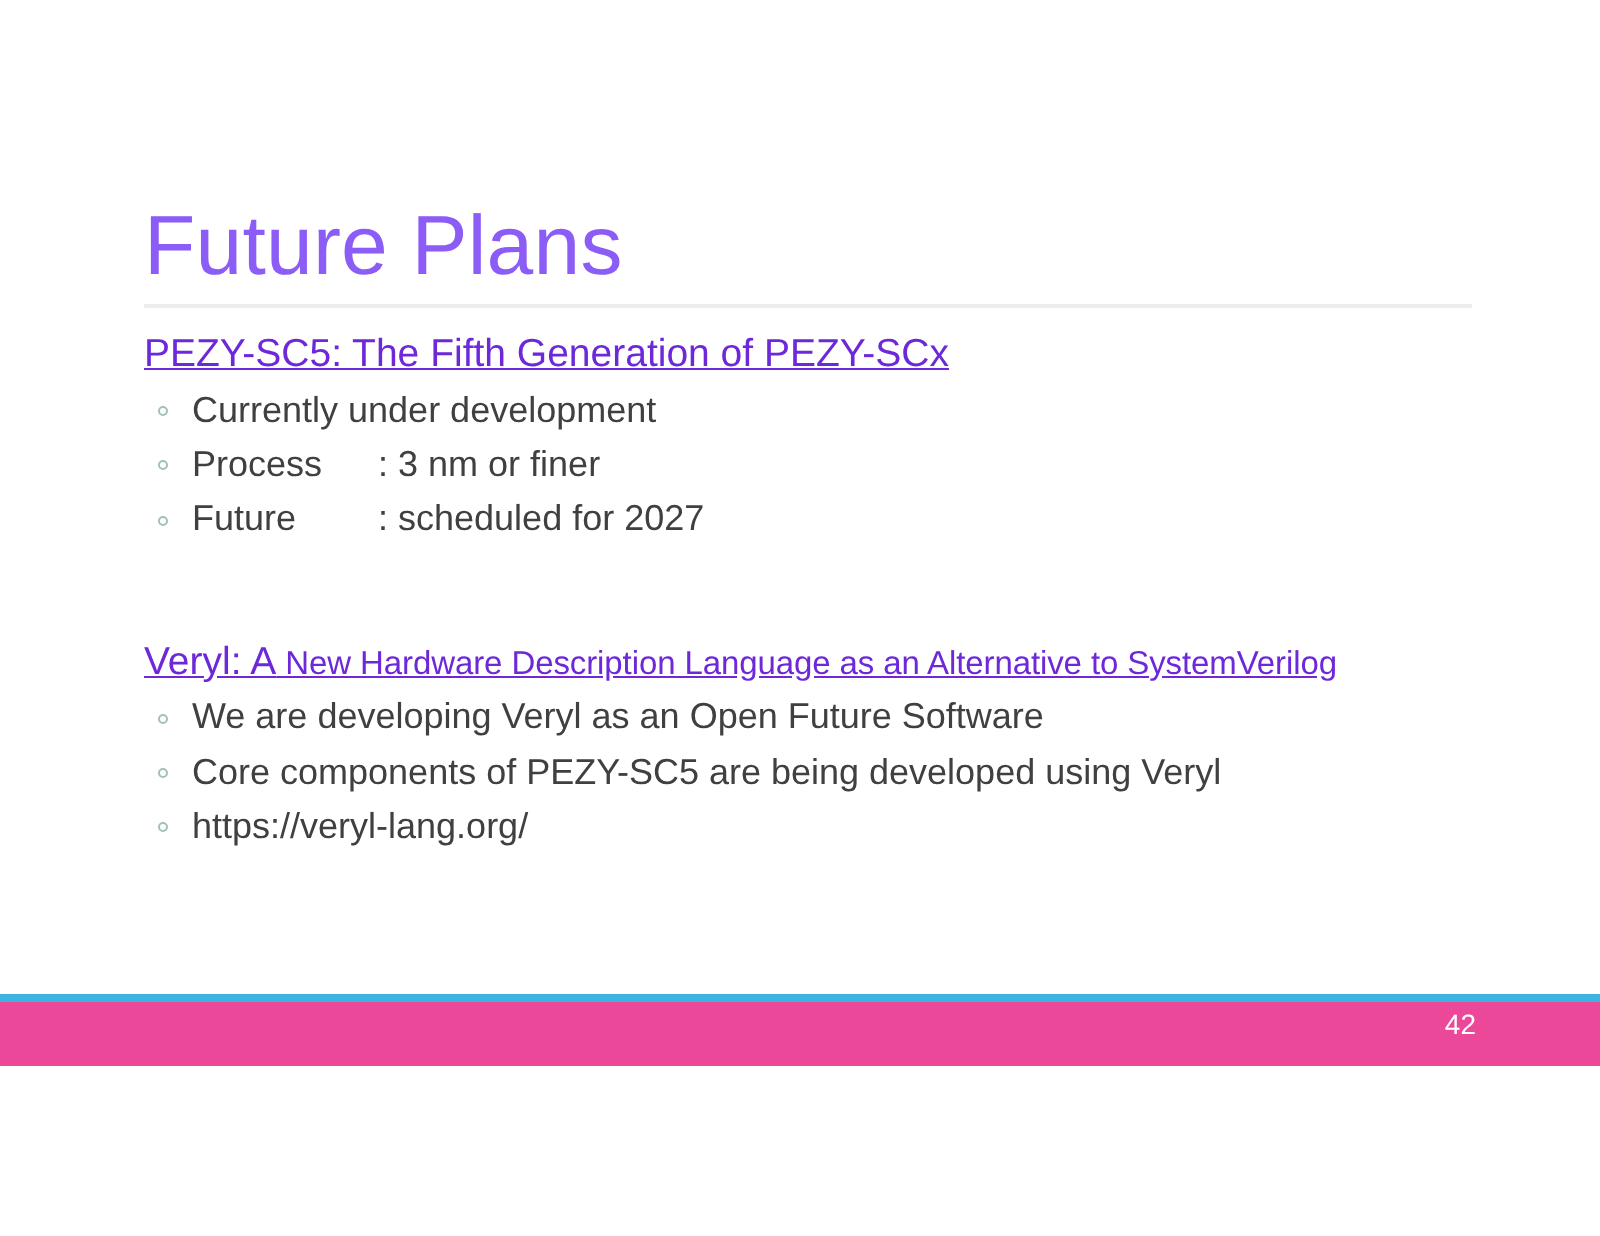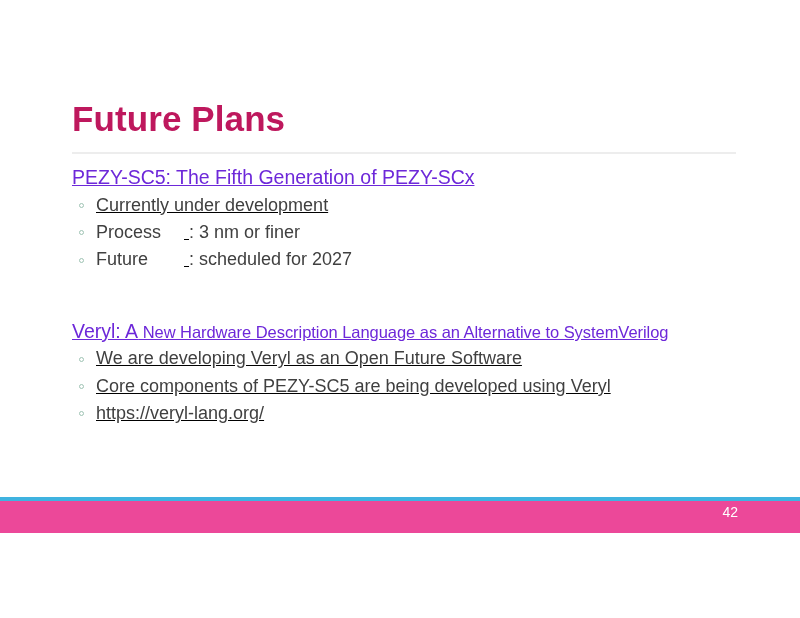--- a/index.html
+++ b/index.html
@@ -22,23 +22,23 @@
     width: 800px;
     height: 618px;
     background: #ffffff;
   }
 
   
   .title {
     position: absolute;
     left: 72px;
     top: 100px;
-    font-size: 35px;
-    font-weight: 700;
-    color: #be185d;
+    font-size: 42px;
+    font-weight: 400;
+    color: #8b5cf6;
     letter-spacing: 0.1px;
     line-height: 1.1;
     white-space: nowrap;
   }
 
   .title-rule {
     position: absolute;
     left: 72px;
     top: 152px;
     width: 664px;
@@ -66,21 +66,20 @@
   }
   .lead-small {
     font-size: 16.5px;
     letter-spacing: -0.05px;
   }
 
   .bullets {
     list-style: none;
     margin: 0;
     padding: 0;
-    text-decoration: underline;
   }
   .bullets li {
     position: relative;
     padding-left: 24px;
     font-size: 18px;
     color: #404040;
     line-height: 1.52;
     white-space: nowrap;
   }
   .bullets li .marker {

